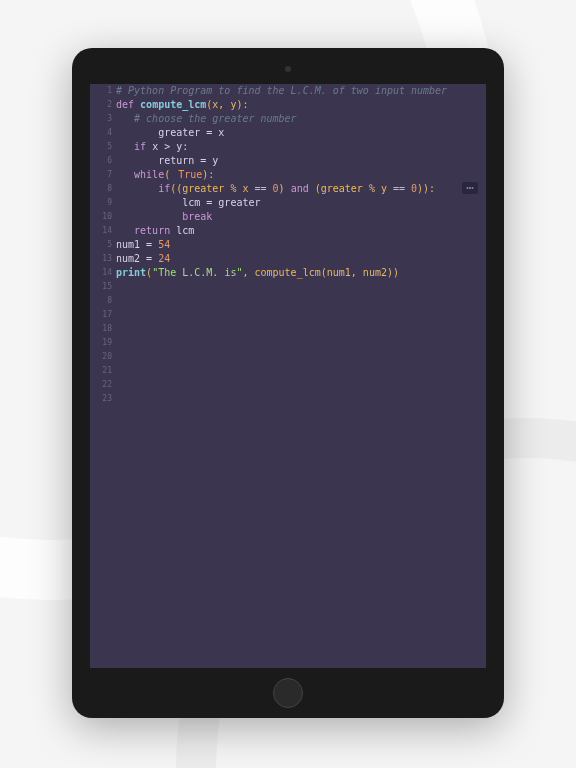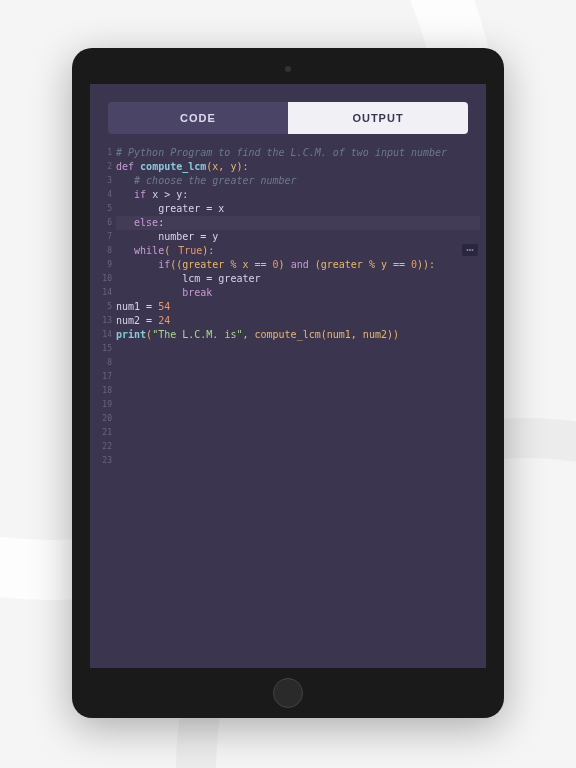--- a/index.html
+++ b/index.html
@@ -31,24 +31,20 @@
 </style>
 </head>
 <body>
 
 <div class="bgcurve"></div>
 <div class="bgcurve2"></div>
 
 <div class="tablet">
   <div class="camera"></div>
   <div class="screen">
-    <div class="tabs">
-      <div class="tab tab-code">CODE</div>
-      <div class="tab tab-output">OUTPUT</div>
-    </div>
     <div class="editor">
       <div class="gutter">
         <span class="ln">1</span>
         <span class="ln">2</span>
         <span class="ln">3</span>
         <span class="ln">4</span>
         <span class="ln">5</span>
         <span class="ln">6</span>
         <span class="ln">7</span>
         <span class="ln">8</span>
@@ -67,30 +63,30 @@
         <span class="ln">21</span>
         <span class="ln">22</span>
         <span class="ln">23</span>
       </div>
       <div class="code">
         <div class="cl"><span class="cm"># Python Program to find the L.C.M. of two input number</span></div>
         <div class="cl"></div>
         <div class="cl"><span class="kw">def </span><span class="fn">compute_lcm</span><span class="pn">(x, y):</span></div>
         <div class="cl"></div>
         <div class="cl"><span class="cm">   # choose the greater number</span></div>
+        <div class="cl">       greater = x</div>
         <div class="cl"><span class="kw">   if </span><span>x &gt; y:</span></div>
-        <div class="cl">       greater = x</div>
-        <div class="cl hl"><span class="kw">   else</span><span>:</span></div>
-        <div class="cl">       number = y</div>
+        <div class="cl">       return = y</div>
         <div class="cl"></div>
         <div class="cl"><span class="kw">   while</span><span class="pn">(</span><span class="bl">True</span><span class="pn">):</span></div>
         <div class="cl"><span class="kw">       if</span><span class="pn">((greater % x == </span><span class="nm">0</span><span class="pn">) </span><span class="kw">and</span><span class="pn"> (greater % y == </span><span class="nm">0</span><span class="pn">)):</span></div>
         <div class="cl">           lcm = greater</div>
         <div class="cl"><span class="kw">           break</span></div>
         <div class="cl"></div>
+        <div class="cl"><span class="kw">   return </span><span>lcm</span></div>
         <div class="cl"></div>
         <div class="cl"><span>num1 = </span><span class="nm">54</span></div>
         <div class="cl"><span>num2 = </span><span class="nm">24</span></div>
         <div class="cl"></div>
         <div class="cl"><span class="fn">print</span><span class="pn">(</span><span class="st">"The L.C.M. is"</span><span class="pn">, compute_lcm(num1, num2))</span></div>
       </div>
       <div class="morebtn">•••</div>
     </div>
   </div>
   <div class="homebtn"></div>

